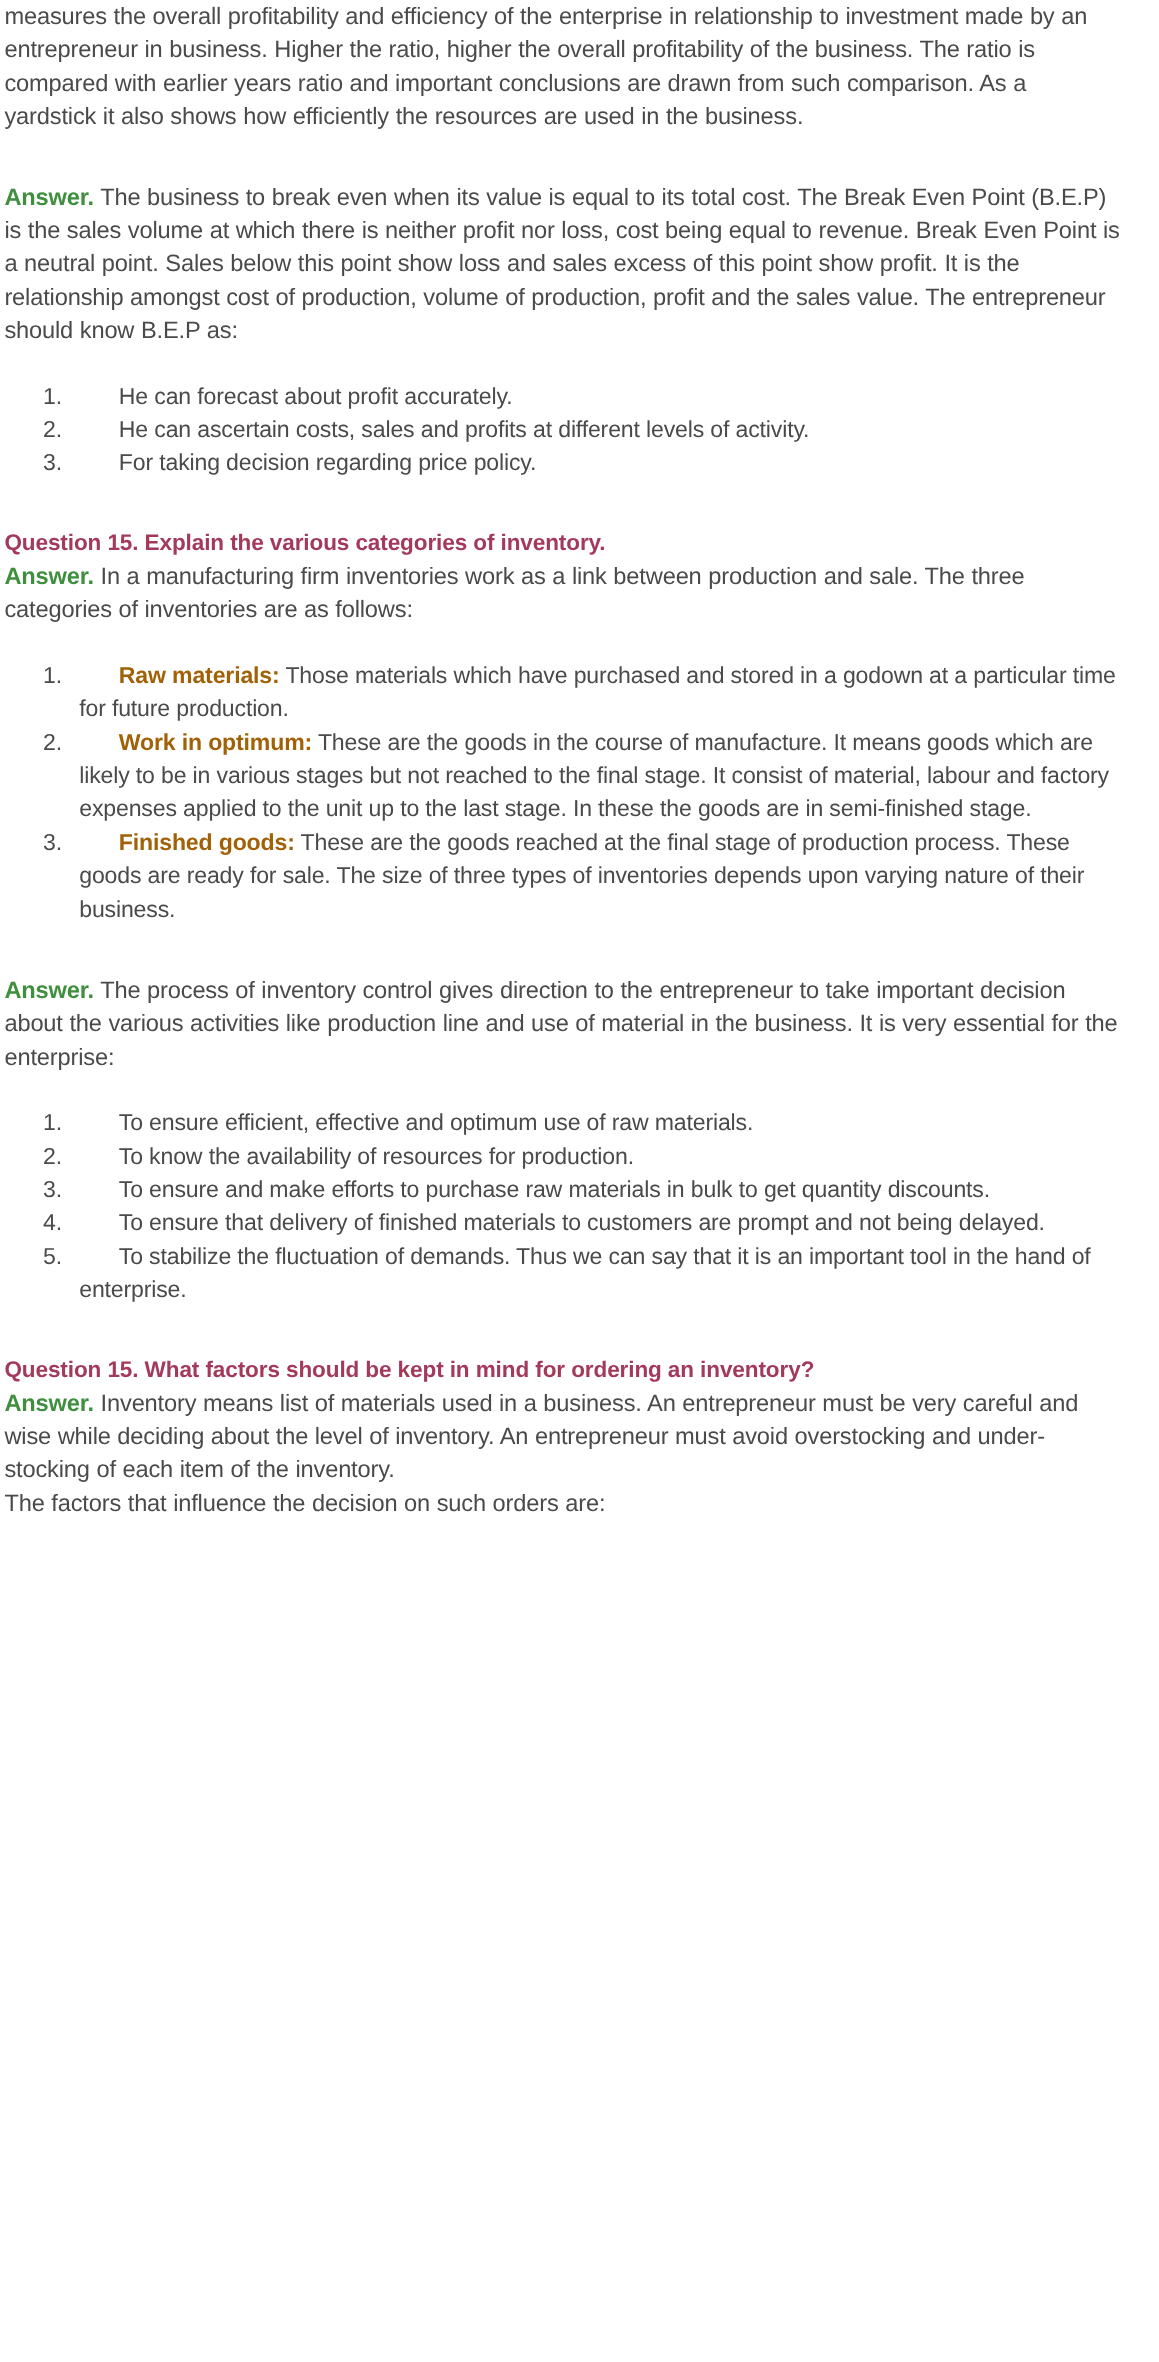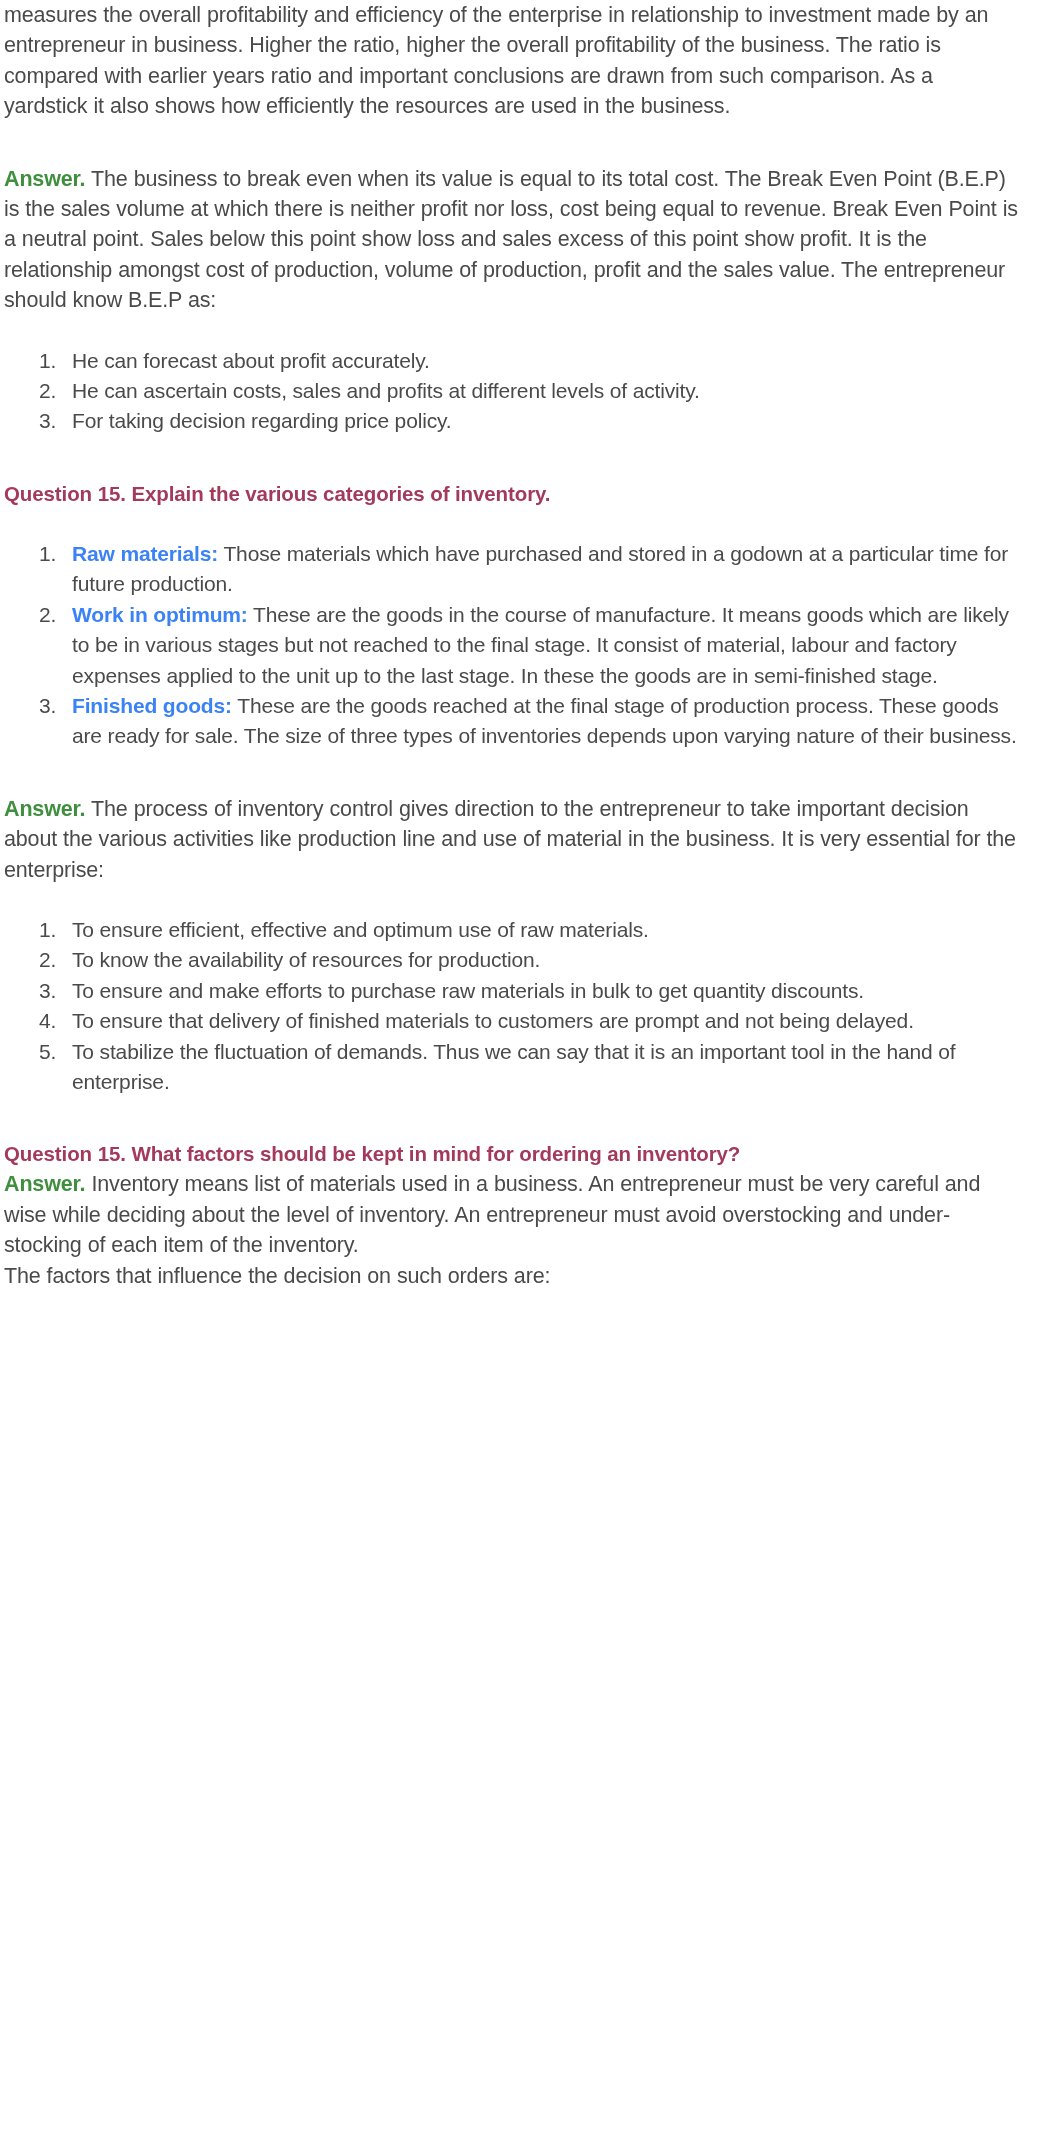--- a/index.html
+++ b/index.html
@@ -56,21 +56,22 @@
     margin: 0 0 0 0;
     padding-left: 10px;
     letter-spacing: -0.15px;
   }
   ol.numlist > li::marker {
     color: #4a4a4a;
     font-size: 21px;
   }
   .li-strong {
     font-weight: bold;
-    color: #3b82f6;
+    color: #a16207;
+    margin-left: 36px;
   }
   .tight { margin-top: 0; }
   .list-wrap-14 { padding-right: 230px; }
   .list-wrap-15 { padding-right: 30px; }
   .list-wrap-16 { padding-right: 18px; }
   .list-wrap-17 { padding-right: 300px; }
   .p-w-14a { padding-right: 6px; }
   .p-w-15a { padding-right: 10px; }
   .p-w-16a { padding-right: 8px; }
   .p-w-17a { padding-right: 12px; }
@@ -91,20 +92,21 @@
       <li><span class="li-strong"></span><span>He can forecast about profit accurately.</span></li>
       <li><span class="li-strong"></span><span>He can ascertain costs, sales and profits at different levels of activity.</span></li>
       <li><span class="li-strong"></span><span>For taking decision regarding price policy.</span></li>
     </ol>
   </div>
 
   <div class="blk-gap-lg"></div>
 
   <div>
     <p class="q-head">Question 15. Explain the various categories of inventory.</p>
+    <p class="para p-w-15a"><span class="ans-label">Answer.</span> <span>In a manufacturing firm inventories work as a link between production and sale. The three categories of inventories are as follows:</span></p>
     <div class="blk-gap-md"></div>
     <ol class="numlist list-wrap-15">
       <li><span class="li-strong">Raw materials:</span><span> Those materials which have purchased and stored in a godown at a particular time for future production.</span></li>
       <li><span class="li-strong">Work in optimum:</span><span> These are the goods in the course of manufacture. It means goods which are likely to be in various stages but not reached to the final stage. It consist of material, labour and factory expenses applied to the unit up to the last stage. In these the goods are in semi-finished stage.</span></li>
       <li><span class="li-strong">Finished goods:</span><span> These are the goods reached at the final stage of production process. These goods are ready for sale. The size of three types of inventories depends upon varying nature of their business.</span></li>
     </ol>
   </div>
 
   <div class="blk-gap-lg"></div>
 

